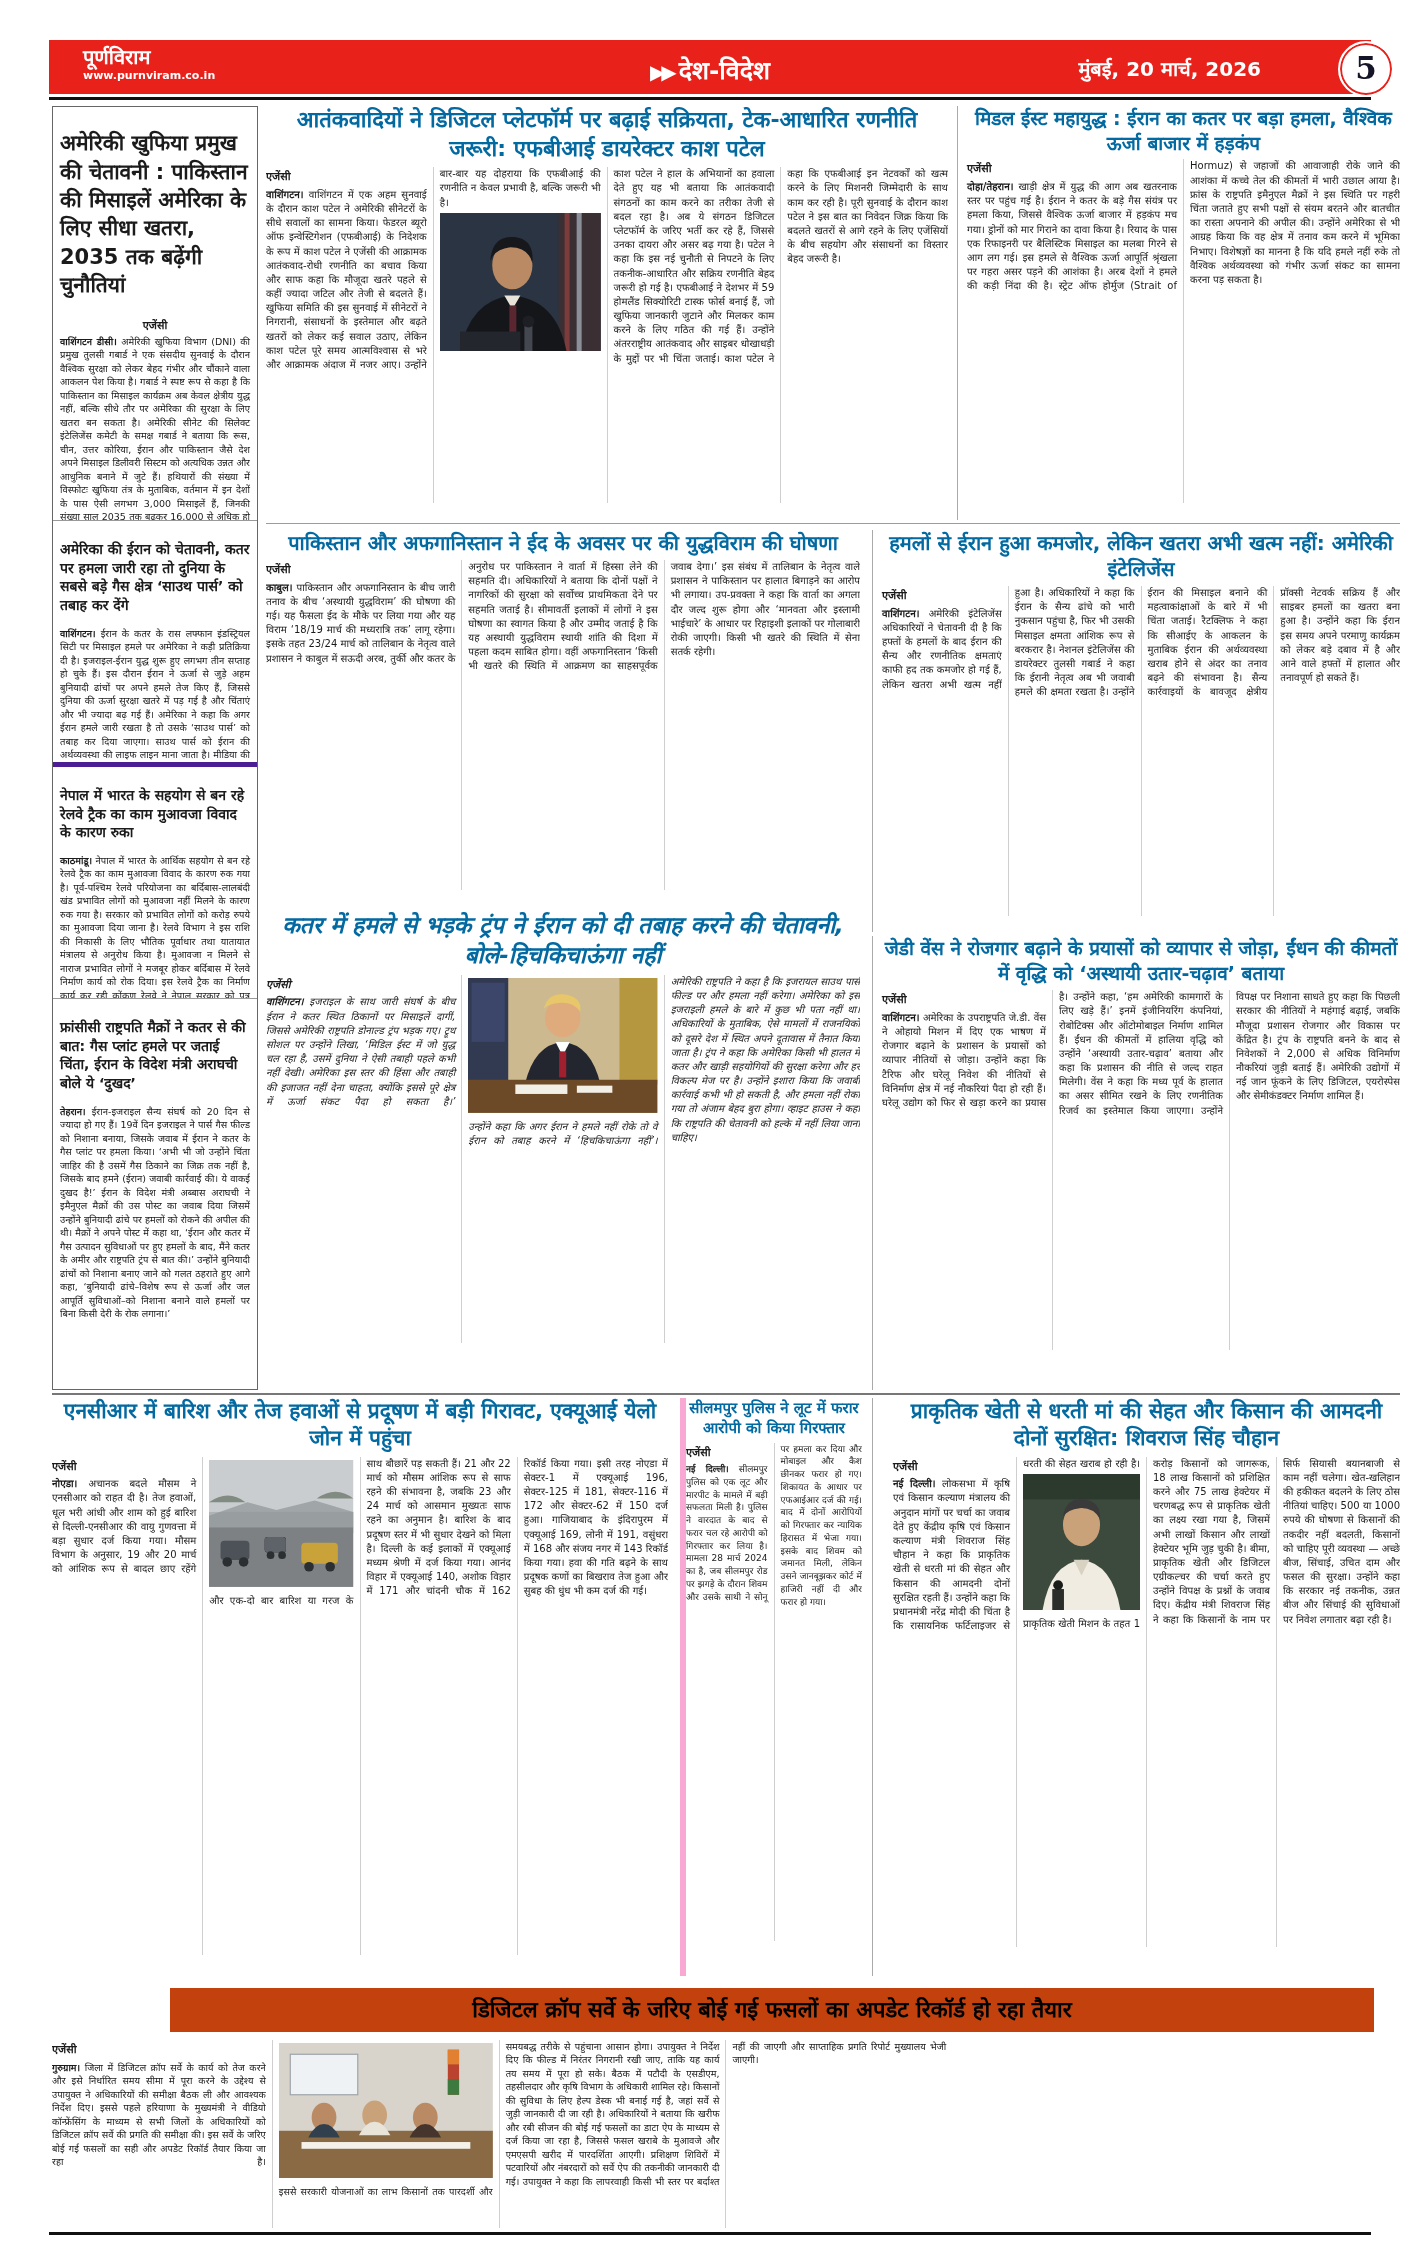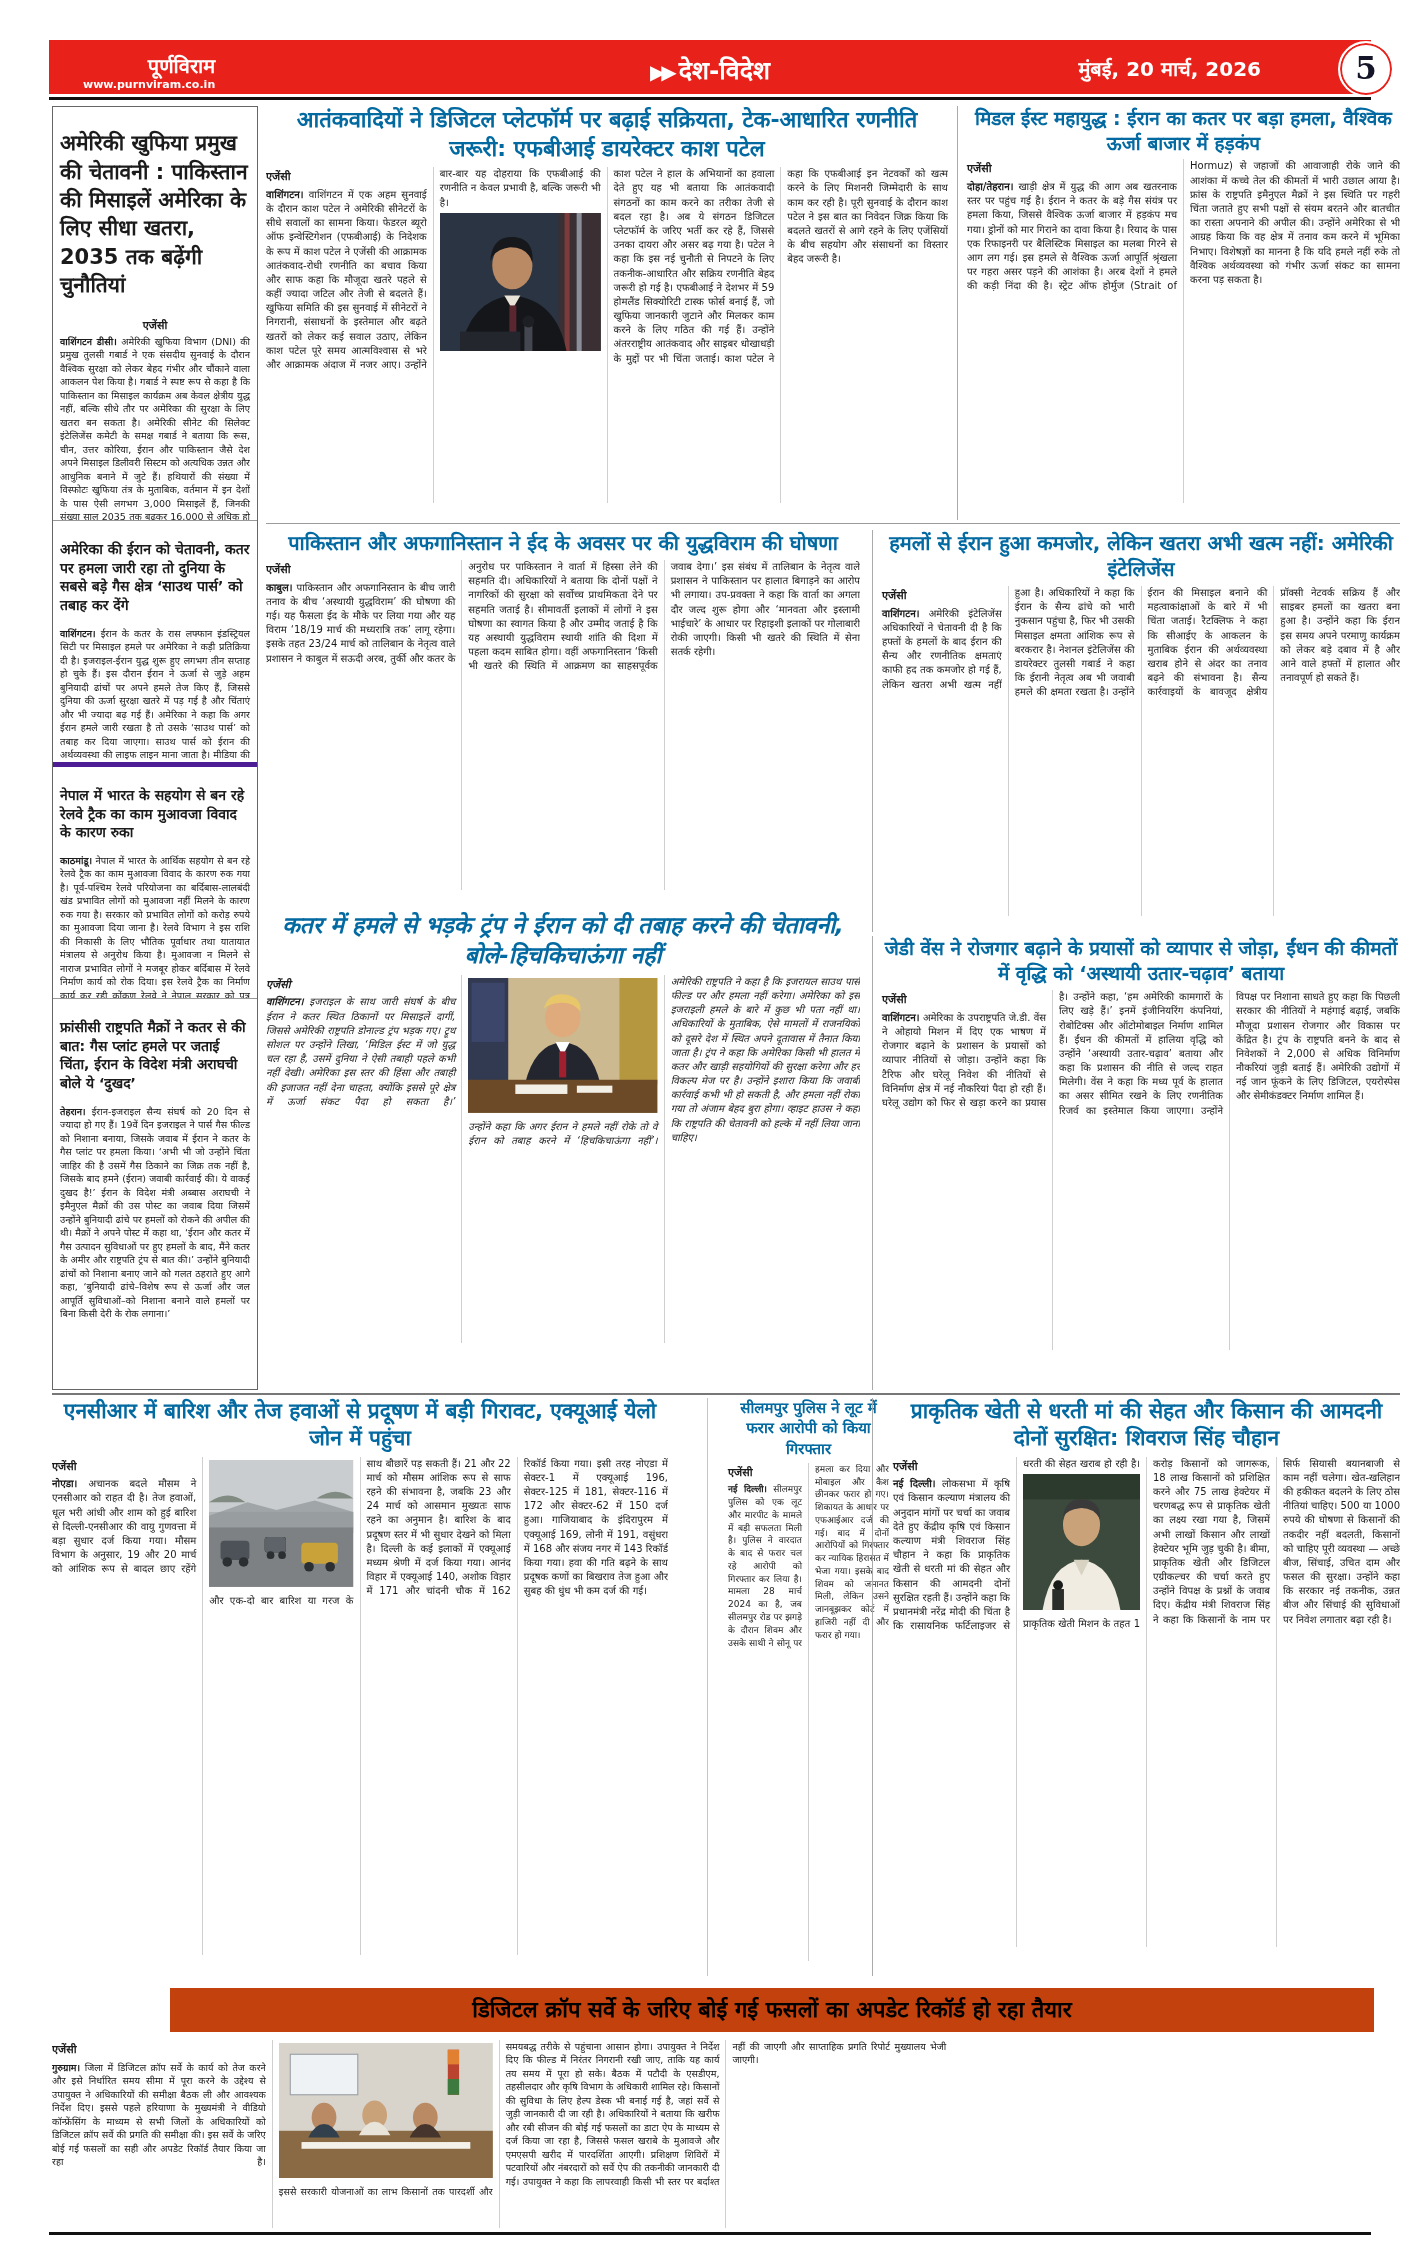--- a/index.html
+++ b/index.html
@@ -1,20 +1,20 @@
 <!DOCTYPE html>
 <html><head>
 <meta charset="utf-8">
 <style>
   html,body{margin:0;padding:0;background:#e9e9e9;}
   .page{position:relative;width:1417px;height:2251px;background:#ffffff;margin:0 auto;
         font-family:"DejaVu Sans",sans-serif;color:#1b1b1b;overflow:hidden;}
   
   .mast{position:absolute;left:49px;top:40px;width:1322px;height:54px;background:#e8211b;color:#fff;}
-  .brand{position:absolute;left:34px;top:14px;text-align:right;}
+  .brand{position:absolute;left:34px;top:5px;text-align:left;}
   .brand .nm{font-size:20px;font-weight:bold;line-height:1.2;}
   .brand .web{font-size:11px;font-weight:bold;}
   .sect{position:absolute;left:0;right:0;top:12px;text-align:center;font-size:25px;font-weight:bold;}
   .sect .arr{font-size:20px;letter-spacing:-4px;margin-right:6px;}
   .mdate{position:absolute;right:110px;top:15px;font-size:20px;font-weight:bold;}
   .pgnum{position:absolute;left:1338px;top:41px;width:52px;height:52px;border-radius:50%;
          background:#fff;border:2px solid #fff;box-shadow:0 0 0 2px #e8211b inset;
          text-align:center;line-height:50px;font-family:"DejaVu Serif",serif;
          font-size:31px;font-weight:bold;color:#15152a;}
   .rule{position:absolute;background:#9c9c9c;}
@@ -180,21 +180,21 @@
           <circle cx="104" cy="111" r="5" fill="#2c2f32"></circle>
           <circle cx="126" cy="111" r="5" fill="#2c2f32"></circle>
           <path d="M0 44 Q20 30 38 44 L0 44Z" fill="#6f7a6d" opacity="0.8"></path>
           <path d="M112 40 Q132 26 150 40 L112 40Z" fill="#6f7a6d" opacity="0.8"></path>
         </svg>
       </span>
       <span>और एक-दो बार बारिश या गरज के साथ बौछारें पड़ सकती हैं। 21 और 22 मार्च को मौसम आंशिक रूप से साफ रहने की संभावना है, जबकि 23 और 24 मार्च को आसमान मुख्यतः साफ रहने का अनुमान है। बारिश के बाद प्रदूषण स्तर में भी सुधार देखने को मिला है। दिल्ली के कई इलाकों में एक्यूआई मध्यम श्रेणी में दर्ज किया गया। आनंद विहार में एक्यूआई 140, अशोक विहार में 171 और चांदनी चौक में 162 रिकॉर्ड किया गया। इसी तरह नोएडा में सेक्टर-1 में एक्यूआई 196, सेक्टर-125 में 181, सेक्टर-116 में 172 और सेक्टर-62 में 150 दर्ज हुआ। गाजियाबाद के इंदिरापुरम में एक्यूआई 169, लोनी में 191, वसुंधरा में 168 और संजय नगर में 143 रिकॉर्ड किया गया। हवा की गति बढ़ने के साथ प्रदूषक कणों का बिखराव तेज हुआ और सुबह की धुंध भी कम दर्ज की गई।</span>
     </div>
   </div>
 
-  <div class="art" style="left:680px;top:1398px;width:182px;height:578px;border-left:1px solid #f9a8d4;padding-left:20px;margin-left:27px;">
+  <div class="art" style="left:680px;top:1398px;width:182px;height:578px;border-left:6px solid #f9a8d4;padding-left:0;">
     <h2 style="font-size:15px;line-height:1.35;">सीलमपुर पुलिस ने लूट में फरार आरोपी को किया गिरफ्तार</h2>
     <div class="cols c2" style="height:498px;font-size:9px;">
       <div class="byline" style="text-align:left;">एजेंसी</div>
       <b class="dl">नई दिल्ली।</b> <span>सीलमपुर पुलिस को एक लूट और मारपीट के मामले में बड़ी सफलता मिली है। पुलिस ने वारदात के बाद से फरार चल रहे आरोपी को गिरफ्तार कर लिया है। मामला 28 मार्च 2024 का है, जब सीलमपुर रोड पर झगड़े के दौरान शिवम और उसके साथी ने सोनू पर हमला कर दिया और मोबाइल और कैश छीनकर फरार हो गए। शिकायत के आधार पर एफआईआर दर्ज की गई। बाद में दोनों आरोपियों को गिरफ्तार कर न्यायिक हिरासत में भेजा गया। इसके बाद शिवम को जमानत मिली, लेकिन उसने जानबूझकर कोर्ट में हाजिरी नहीं दी और फरार हो गया।</span>
     </div>
   </div>
 
   <div class="art" style="left:872px;top:1398px;width:528px;height:578px;border-left:1px solid #aaa;padding-left:20px;">
     <h2 style="font-size:21px;line-height:1.3;">प्राकृतिक खेती से धरती मां की सेहत और किसान की आमदनी दोनों सुरक्षित: शिवराज सिंह चौहान</h2>
     <div class="cols c4" style="height:490px;">

